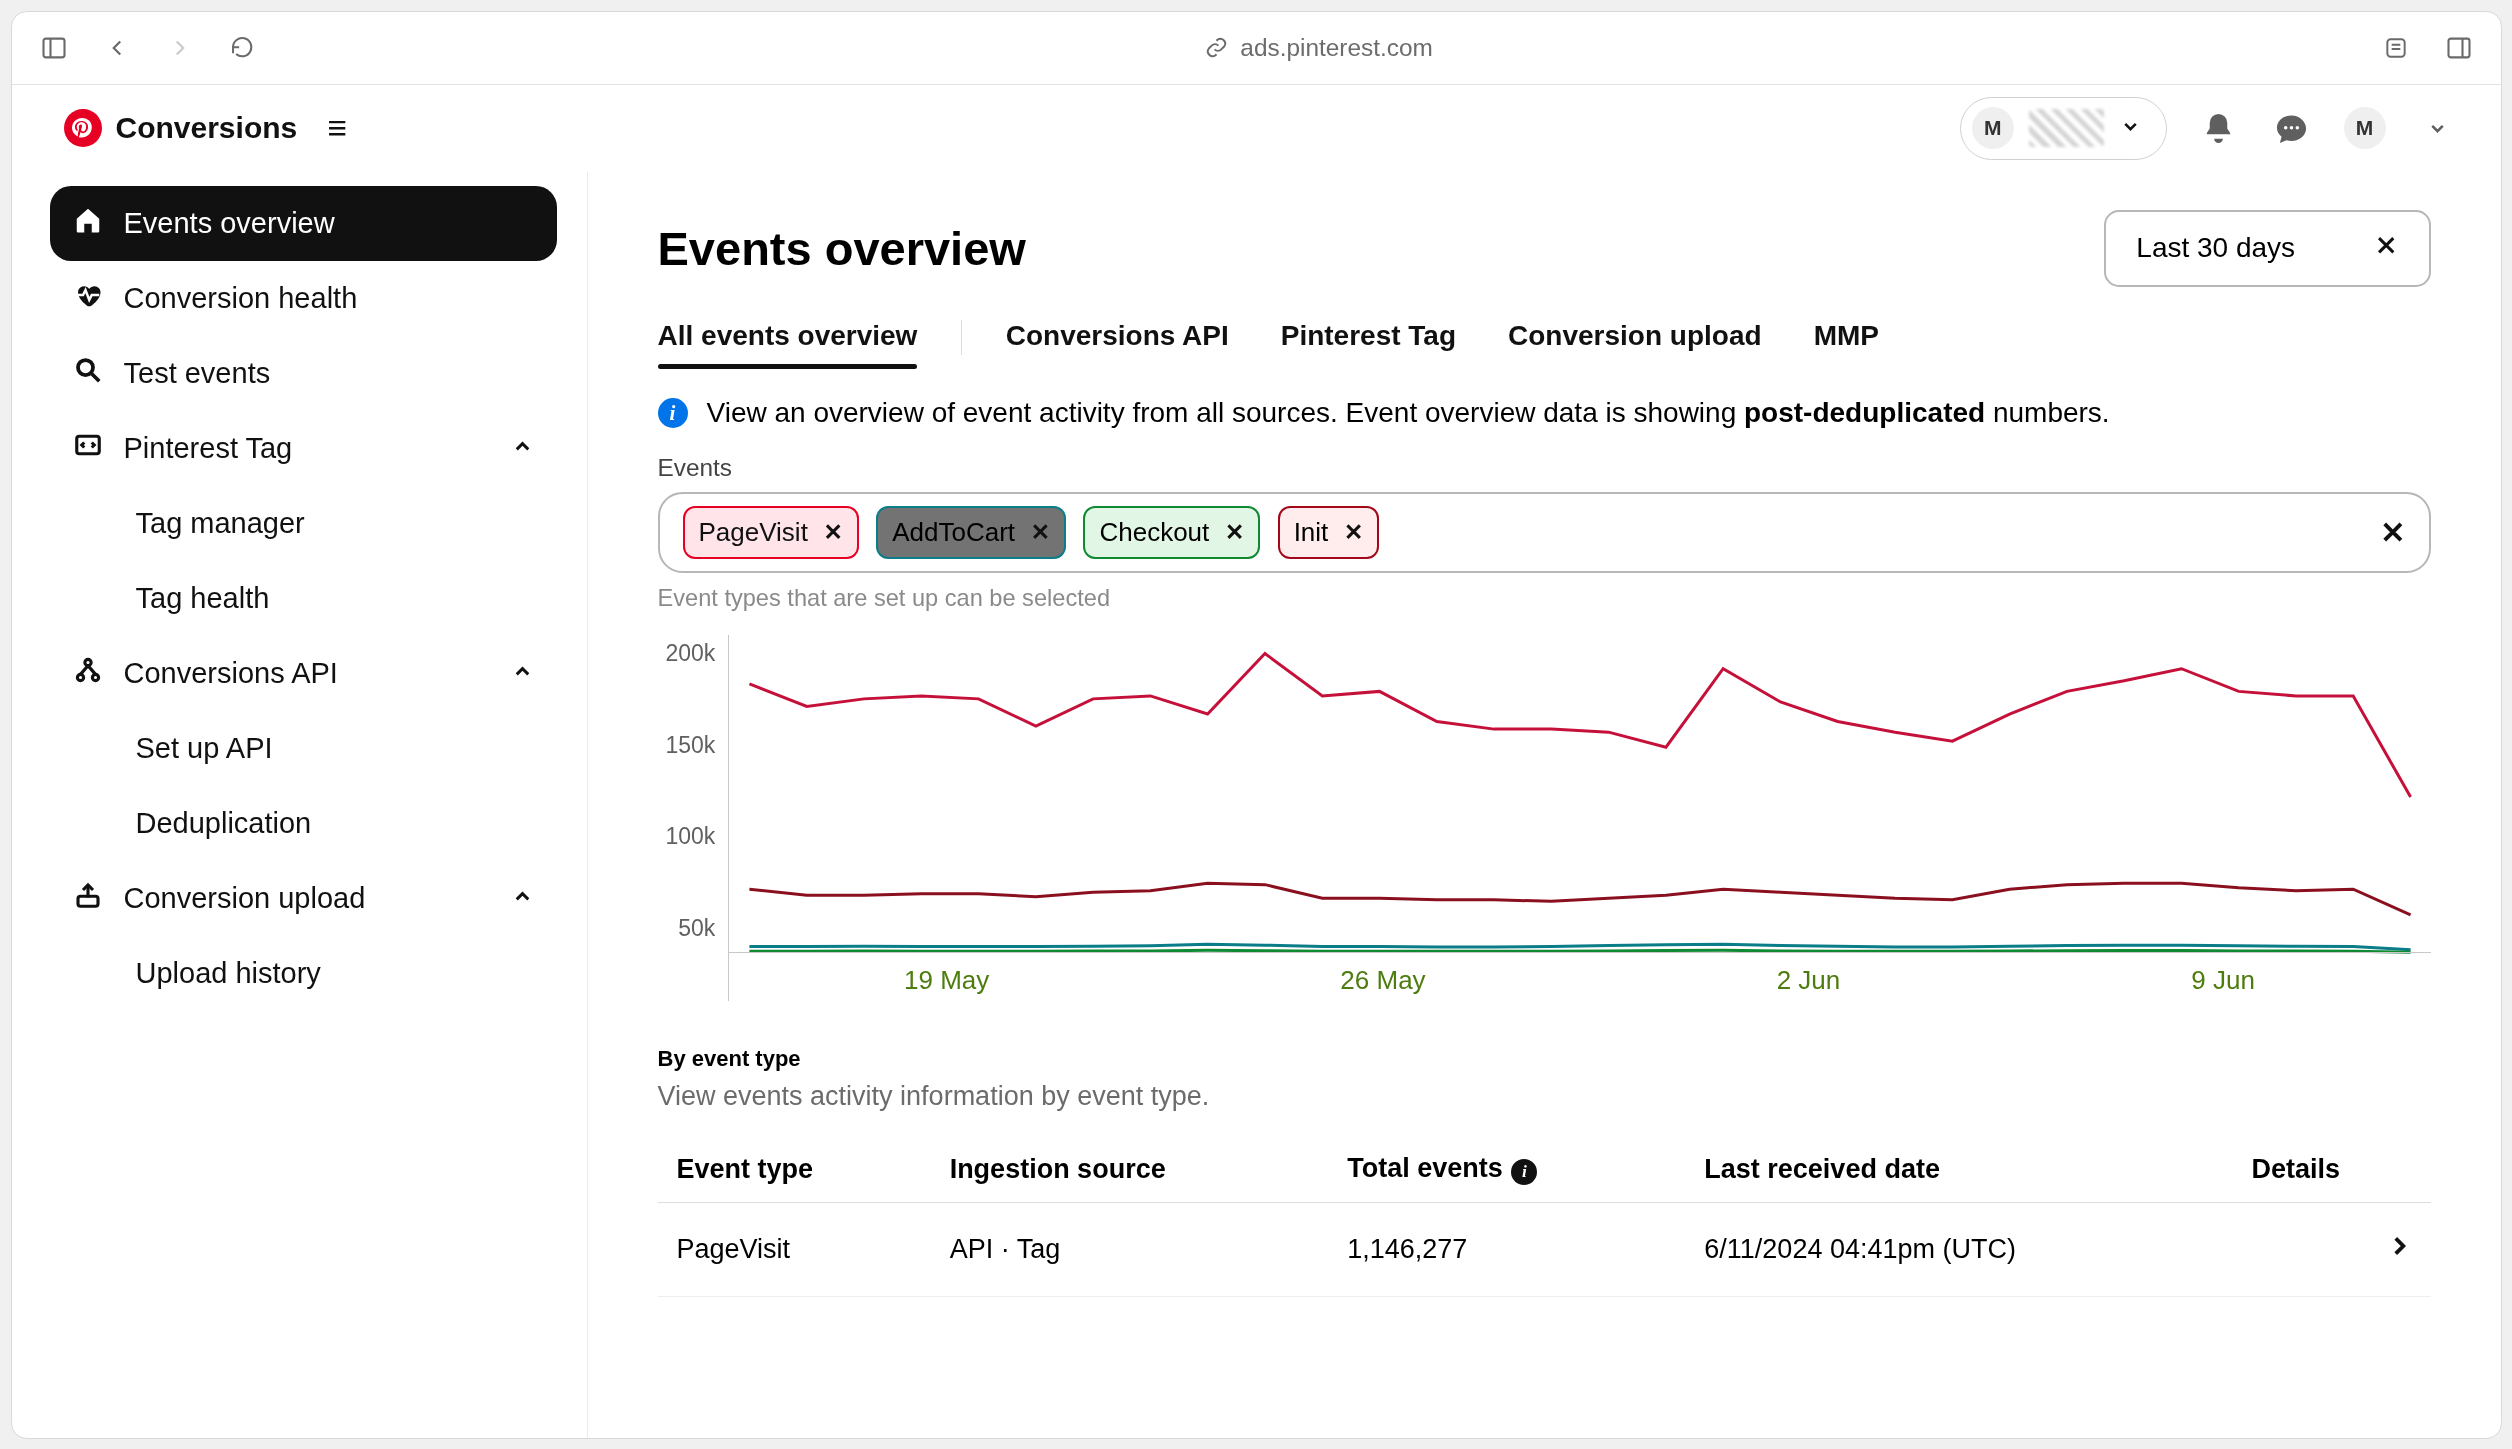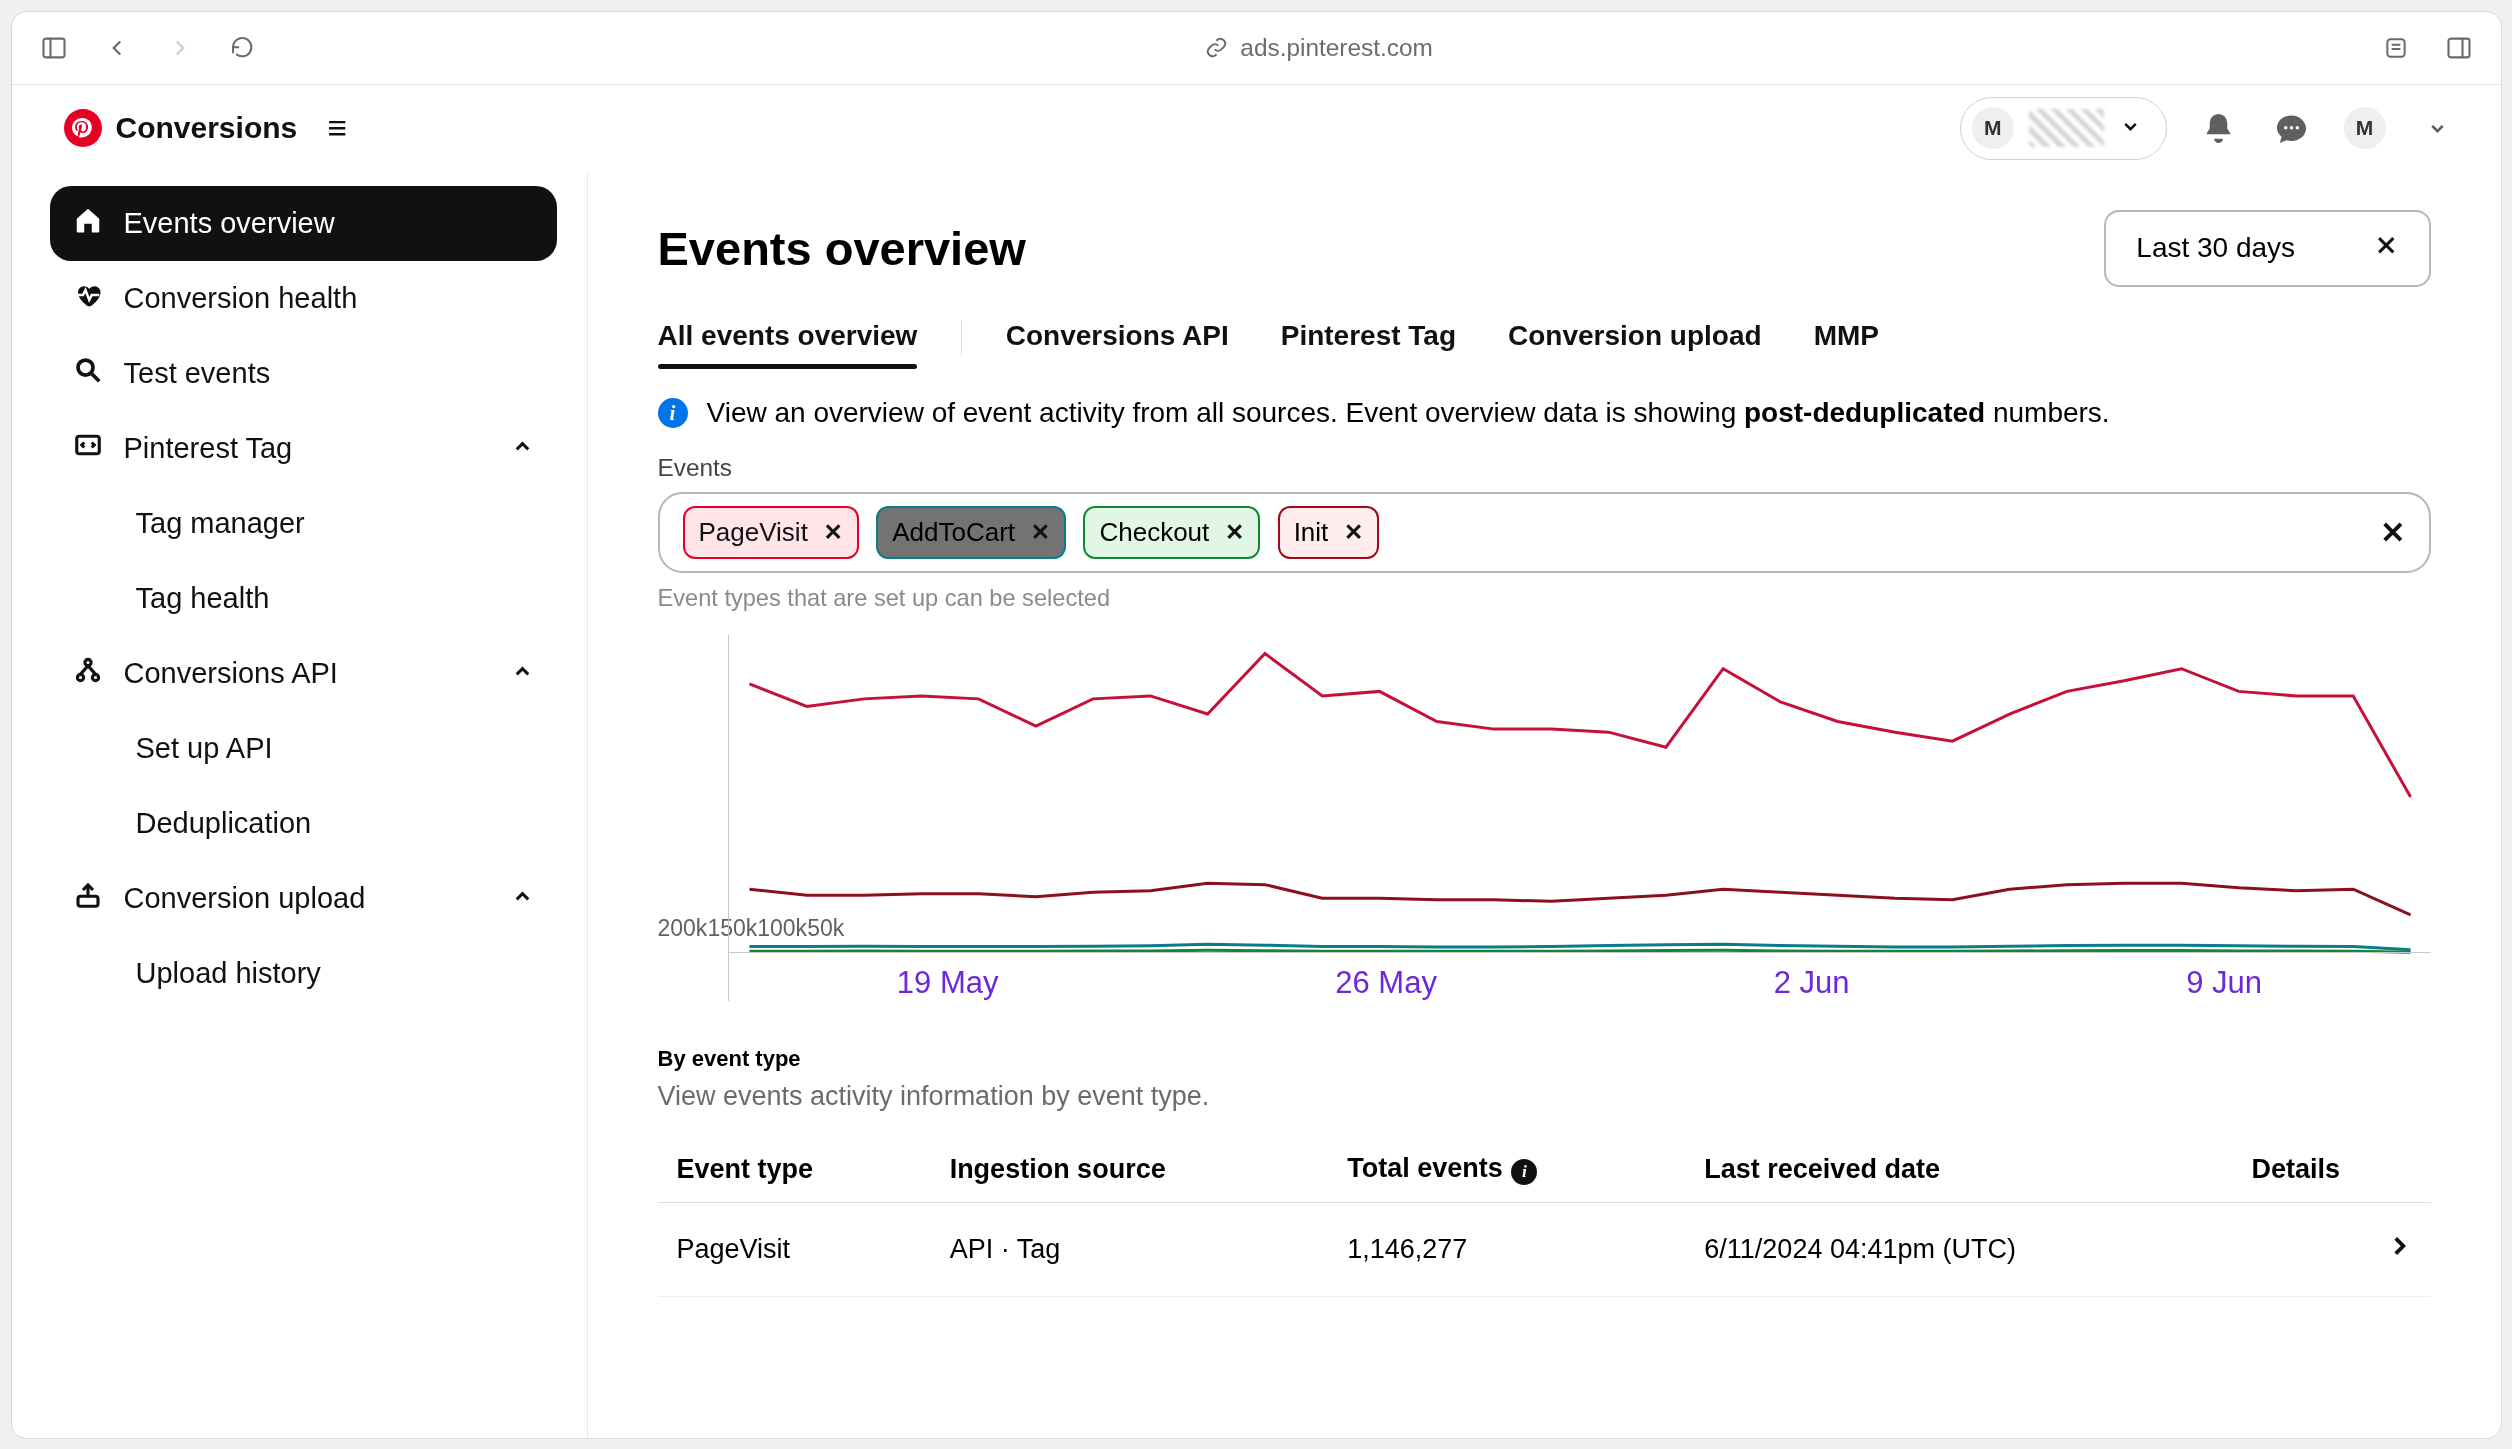--- a/index.html
+++ b/index.html
@@ -47,24 +47,24 @@
   .chip { border-radius:12.2px; padding:8.7px 14px; display:flex; align-items:center; gap:15.7px; font-size:26px; font-weight:500; border:2.6px solid; }
   .chip.red { background:#ffe4e9; border-color:#e60023; color:#111; }
   .chip.darkred { background:#ffecec; border-color:#a3081a; }
   .chip.teal { background:#737373; border-color:#0a7d89; }
   .chip.green { background:#e1f6e4; border-color:#0f8a32; }
   .chip .x { font-size:23px; font-weight:700; cursor:pointer; color:#111; }
   .chips .clear { margin-left:auto; font-size:30px; font-weight:700; cursor:pointer; color:#111; }
   .hint { font-size:23.6px; color:#8a8a8a; margin-top:12.2px; }
   
   .chart { margin-top:23px; height:366px; display:flex; }
-  .yaxis { width:70px; display:flex; flex-direction:row; justify-content:space-between; align-items:flex-end; padding:5.2px 12.2px 59px 0; font-size:23px; color:#606060; }
+  .yaxis { width:70px; display:flex; flex-direction:column; justify-content:space-between; align-items:flex-end; padding:5.2px 12.2px 59px 0; font-size:23px; color:#606060; }
   .plot { flex:1; position:relative; border-left:1.7px solid #c8c8c8; }
   .plot svg { position:absolute; inset:0; width:100%; height:100%; }
-  .xaxis { position:absolute; left:0; right:0; bottom:0; height:49px; border-top:1.7px solid #c8c8c8; display:flex; justify-content:space-around; align-items:flex-start; padding-top:12.2px; font-size:31px; color:#6d28d9; }
+  .xaxis { position:absolute; left:0; right:0; bottom:0; height:49px; border-top:1.7px solid #c8c8c8; display:flex; justify-content:space-around; align-items:flex-start; padding-top:12.2px; font-size:26px; color:#4d7c0f; }
   
   .section-h { font-size:22px; font-weight:700; margin-top:45px; }
   .section-sub { font-size:27px; color:#6b6b6b; margin-top:8.7px; margin-bottom:24.4px; }
   table.tbl { width:100%; border-collapse:collapse; font-size:27px; }
   table.tbl th { text-align:left; font-weight:700; padding:17.4px 19px; border-bottom:1.7px solid #ddd; }
   table.tbl td { padding:30px 19px; border-bottom:0.9px solid #eee; }
   table.tbl th .qi { display:inline-flex; width:26px; height:26px; border-radius:50%; background:#111; color:#fff; align-items:center; justify-content:center; font-size:17.4px; margin-left:8.7px; font-style:italic; font-family:Georgia,serif; }
   .details-cell { text-align:right; }
 </style>
 </head>

